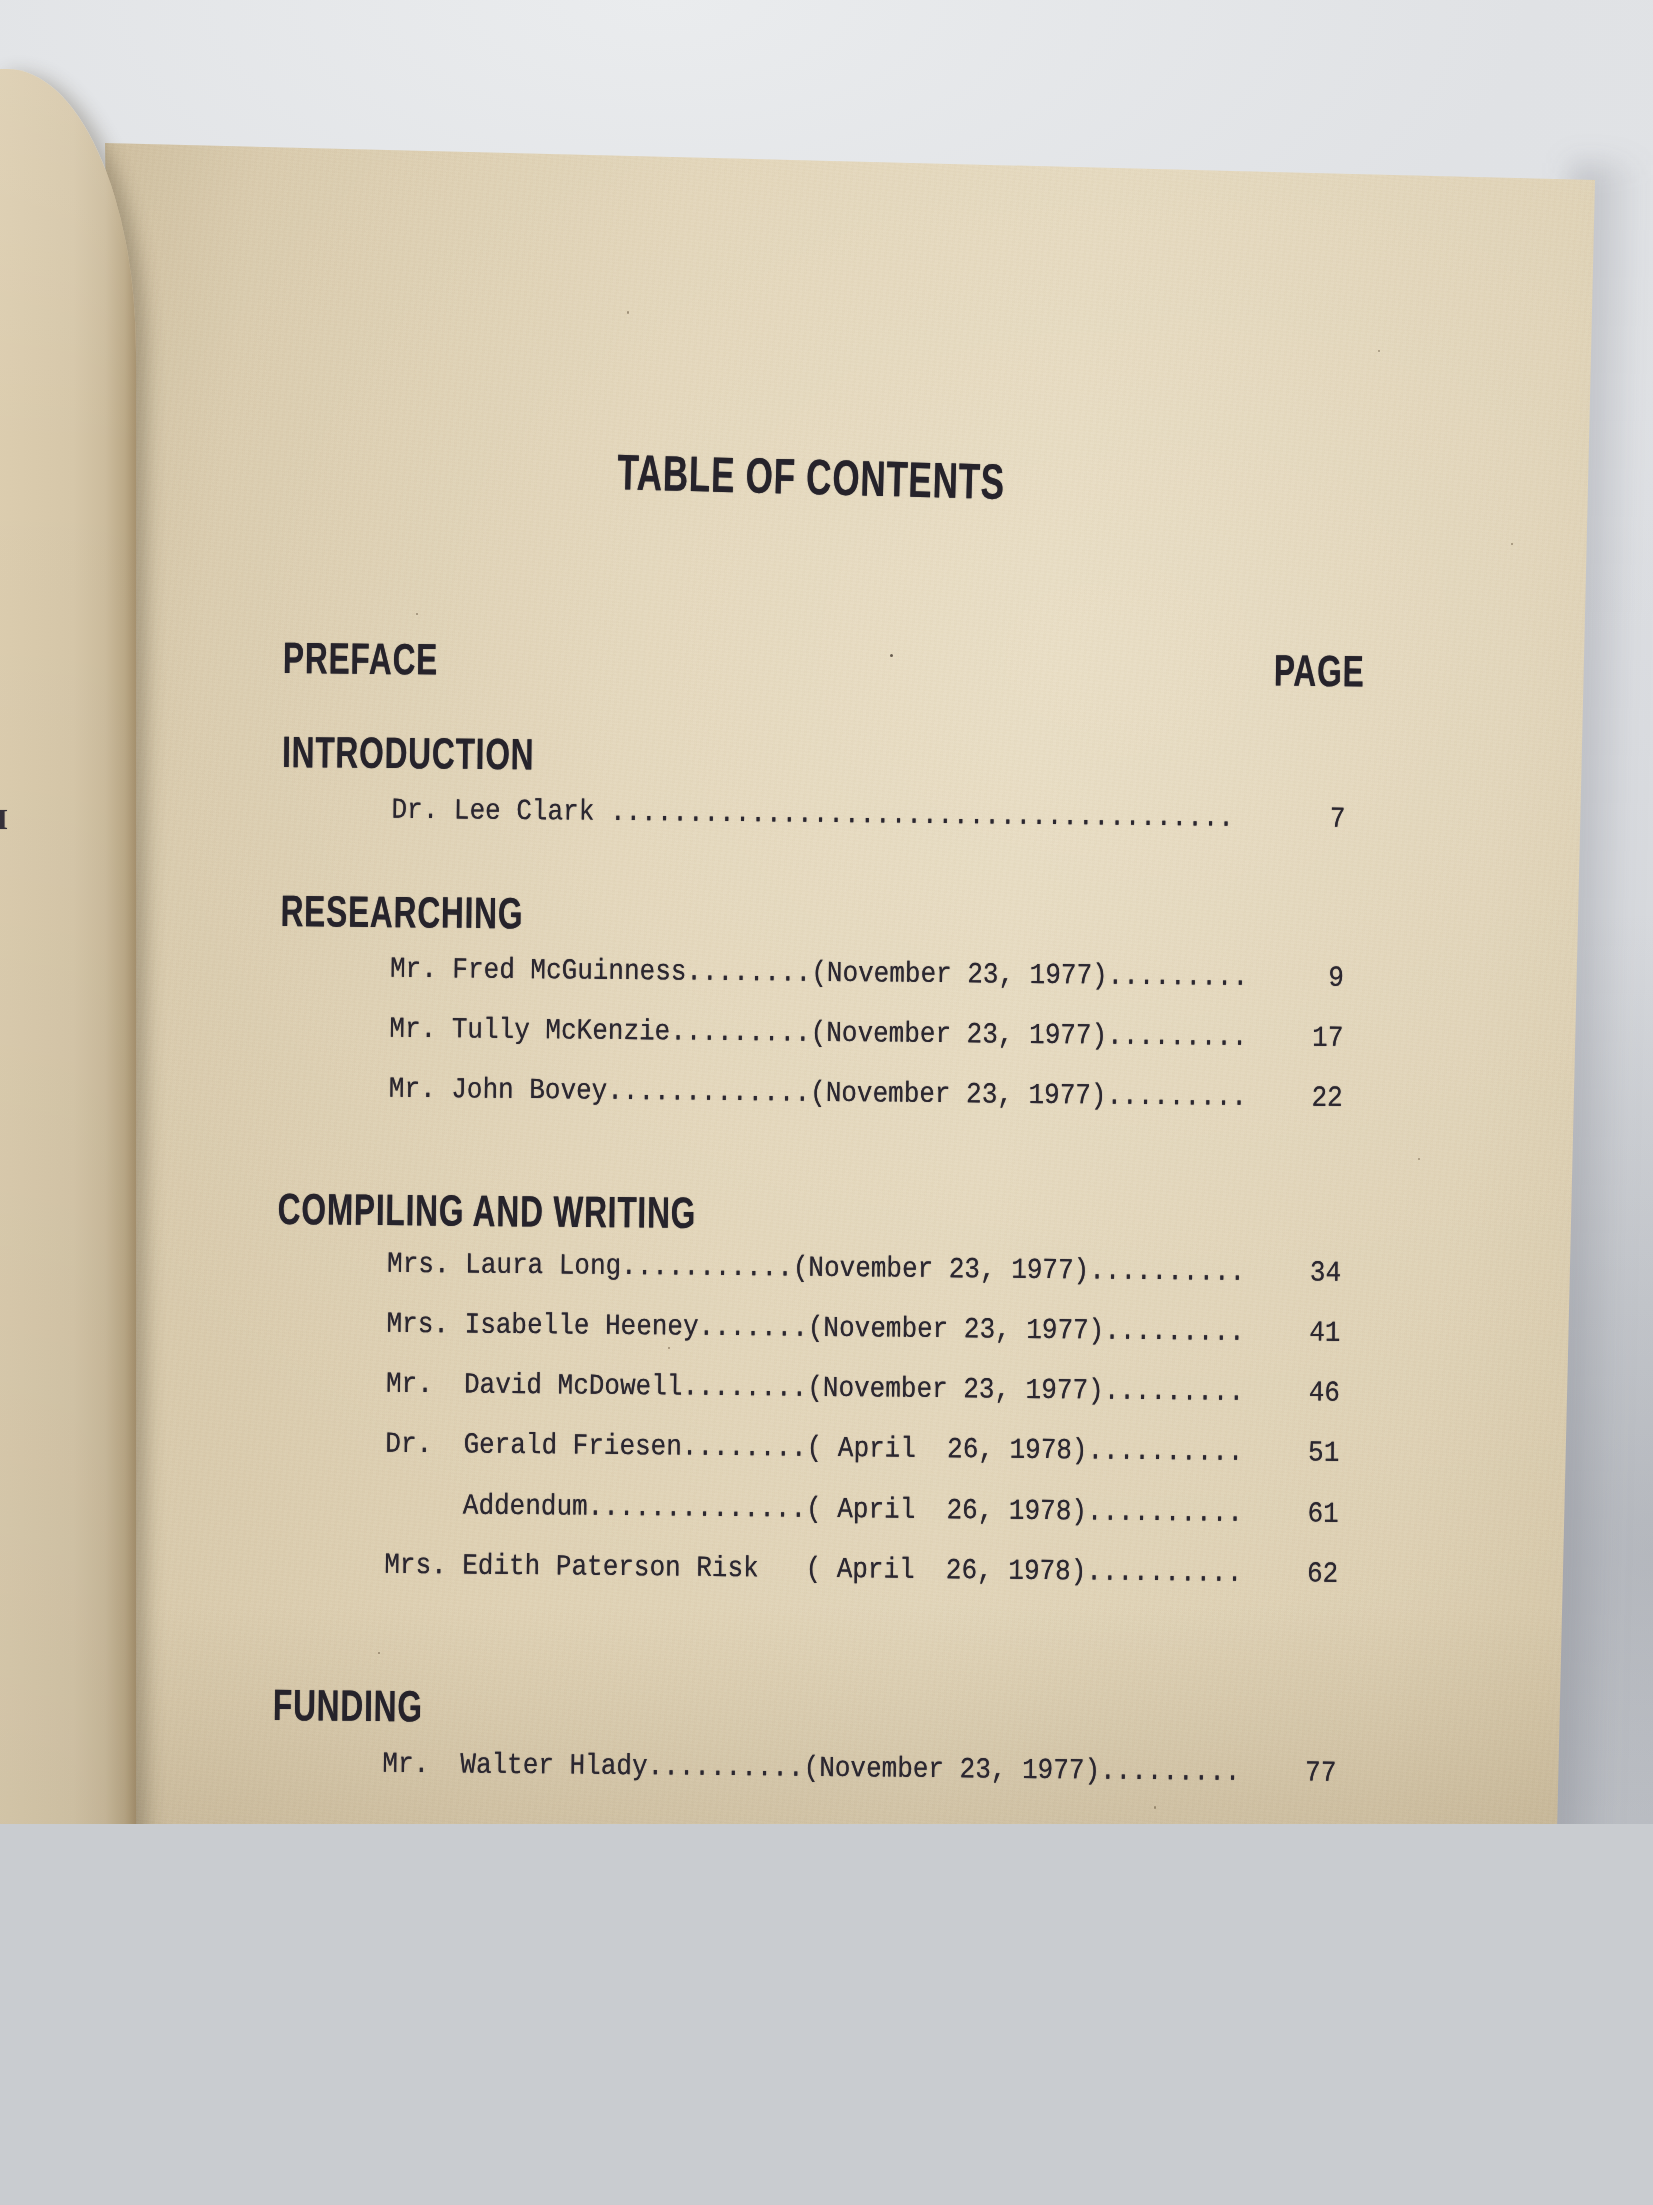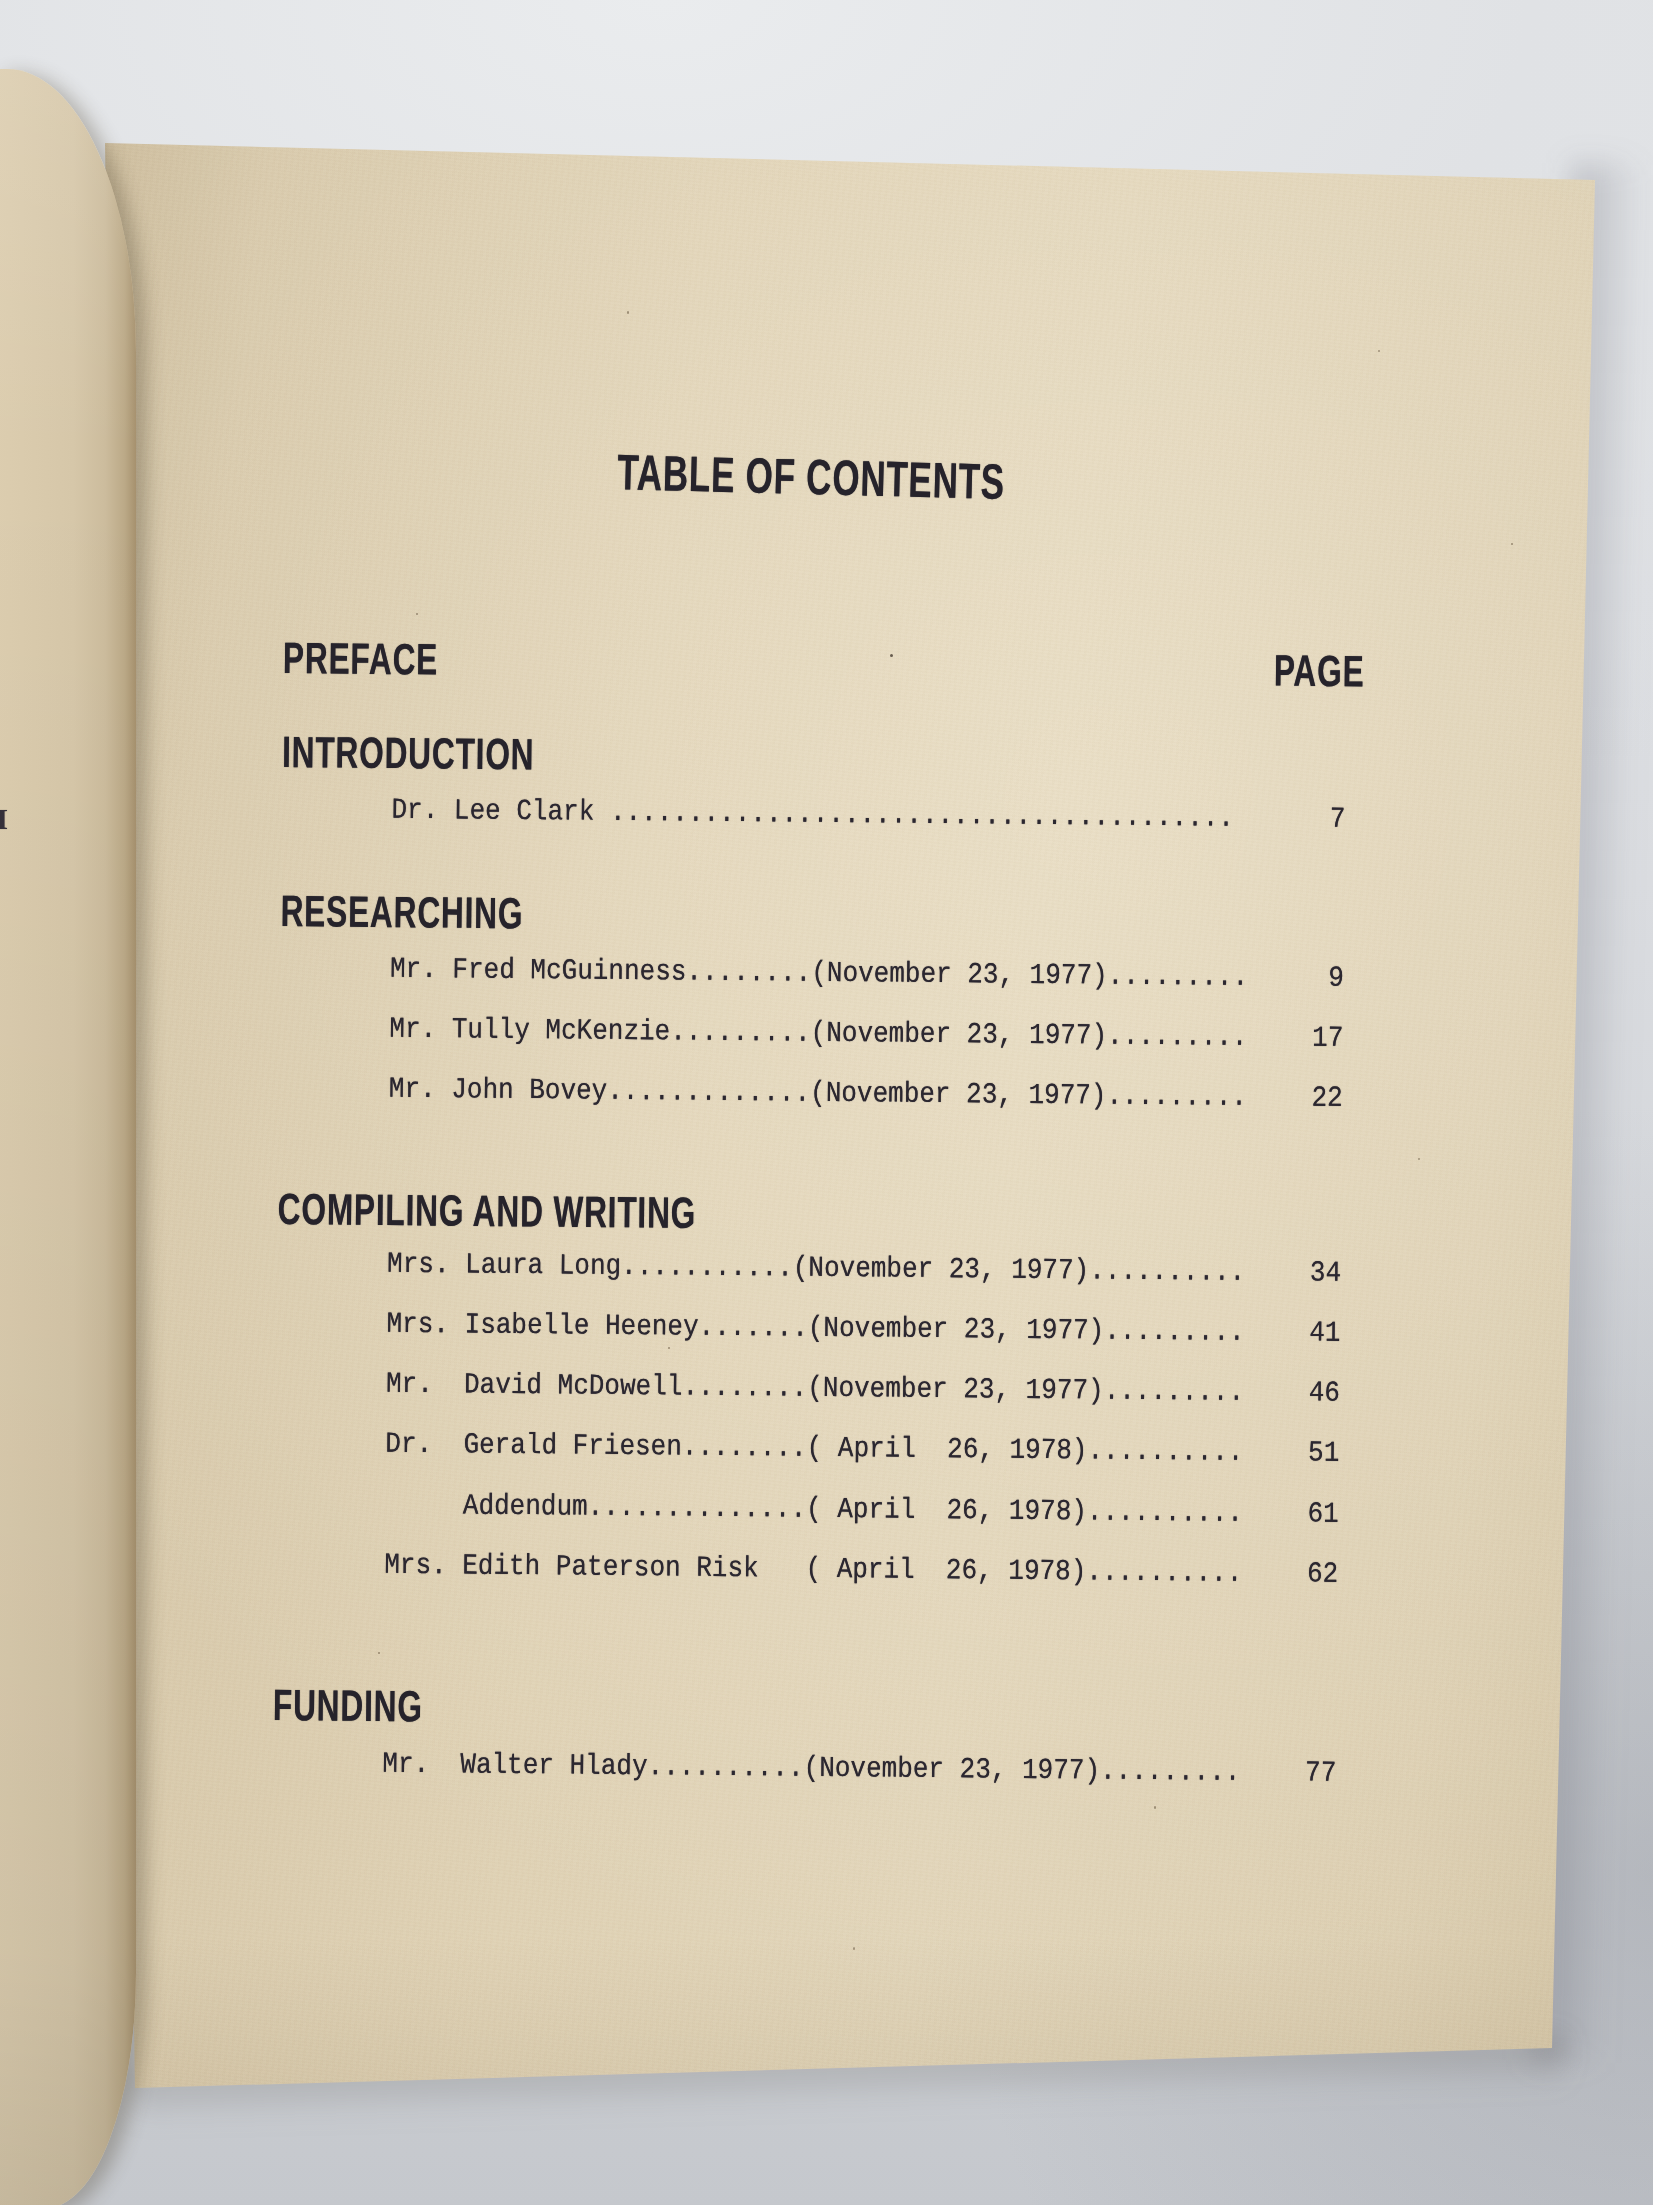--- a/index.html
+++ b/index.html
@@ -1,16 +1,16 @@
 <!DOCTYPE html>
 <html style="font-size:8.8px"><head>
 <meta charset="utf-8">
 <style>
   html,body{margin:0;padding:0;background:#c9ccd0;}
-  #shot{position:relative;width:1654px;height:2205px;overflow:hidden;
+  #shot{position:relative;width:1654px;height:1824px;overflow:hidden;
         font-family:"Liberation Sans",sans-serif;}
   
   .backdrop{position:absolute;inset:0;z-index:0;
     background:
       radial-gradient(60% 50% at 100% 85%, rgba(138,141,150,0.35), rgba(138,141,150,0) 70%),
       radial-gradient(150% 60% at 40% 0%, #eaecee 0%, #e0e2e5 35%, rgba(224,226,229,0) 70%),
       linear-gradient(180deg,#e3e5e8 0%,#dadce0 40%,#ced1d5 78%,#c5c8cd 100%);}
   
   .shadow-right{position:absolute;left:1553px;top:164px;width:82px;height:1898px;z-index:1;
     background:linear-gradient(90deg, rgba(88,90,102,0.30), rgba(88,90,102,0) 85%);

